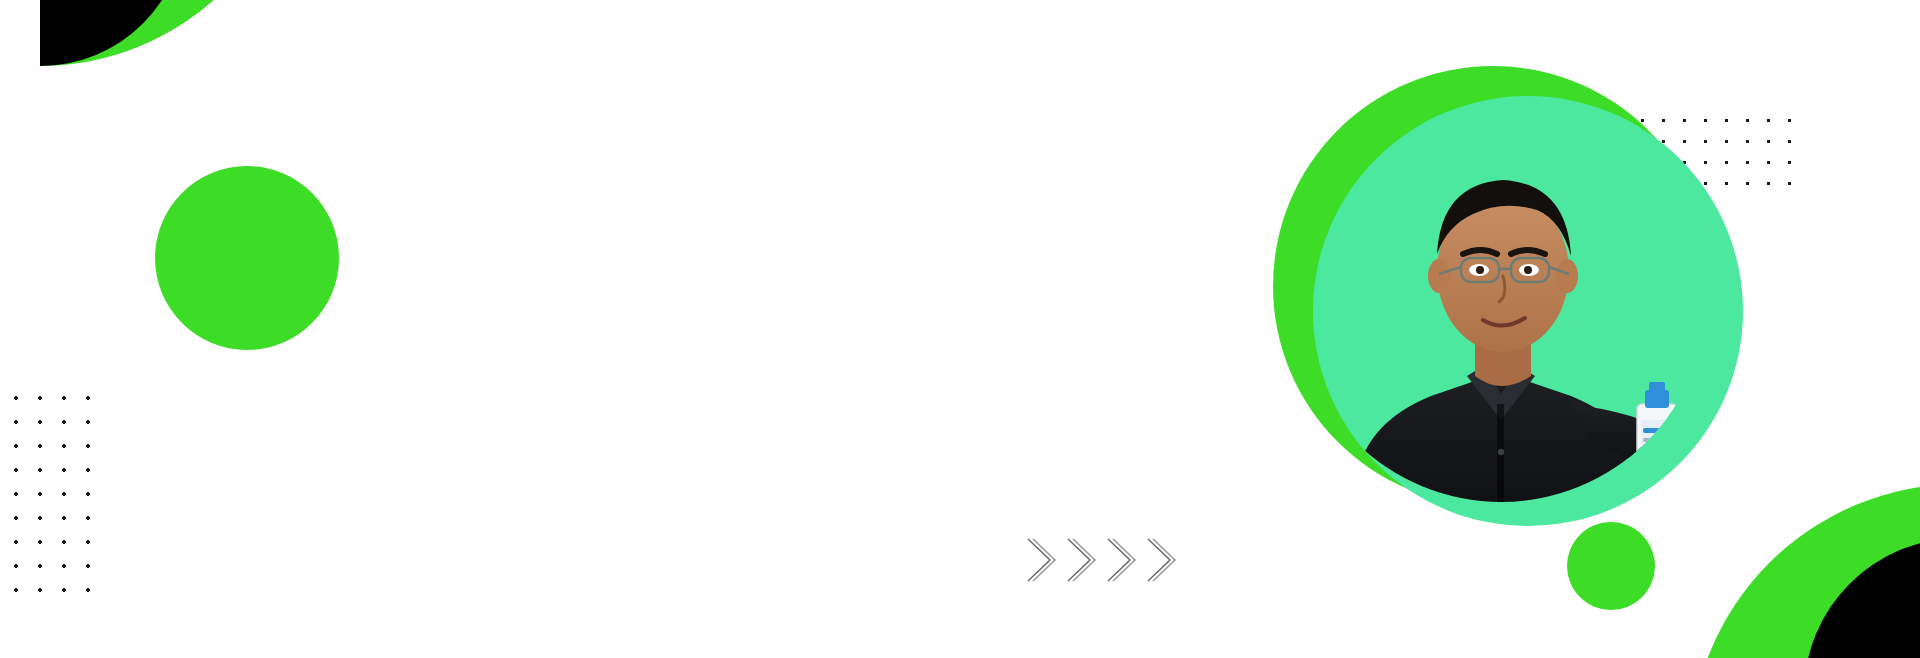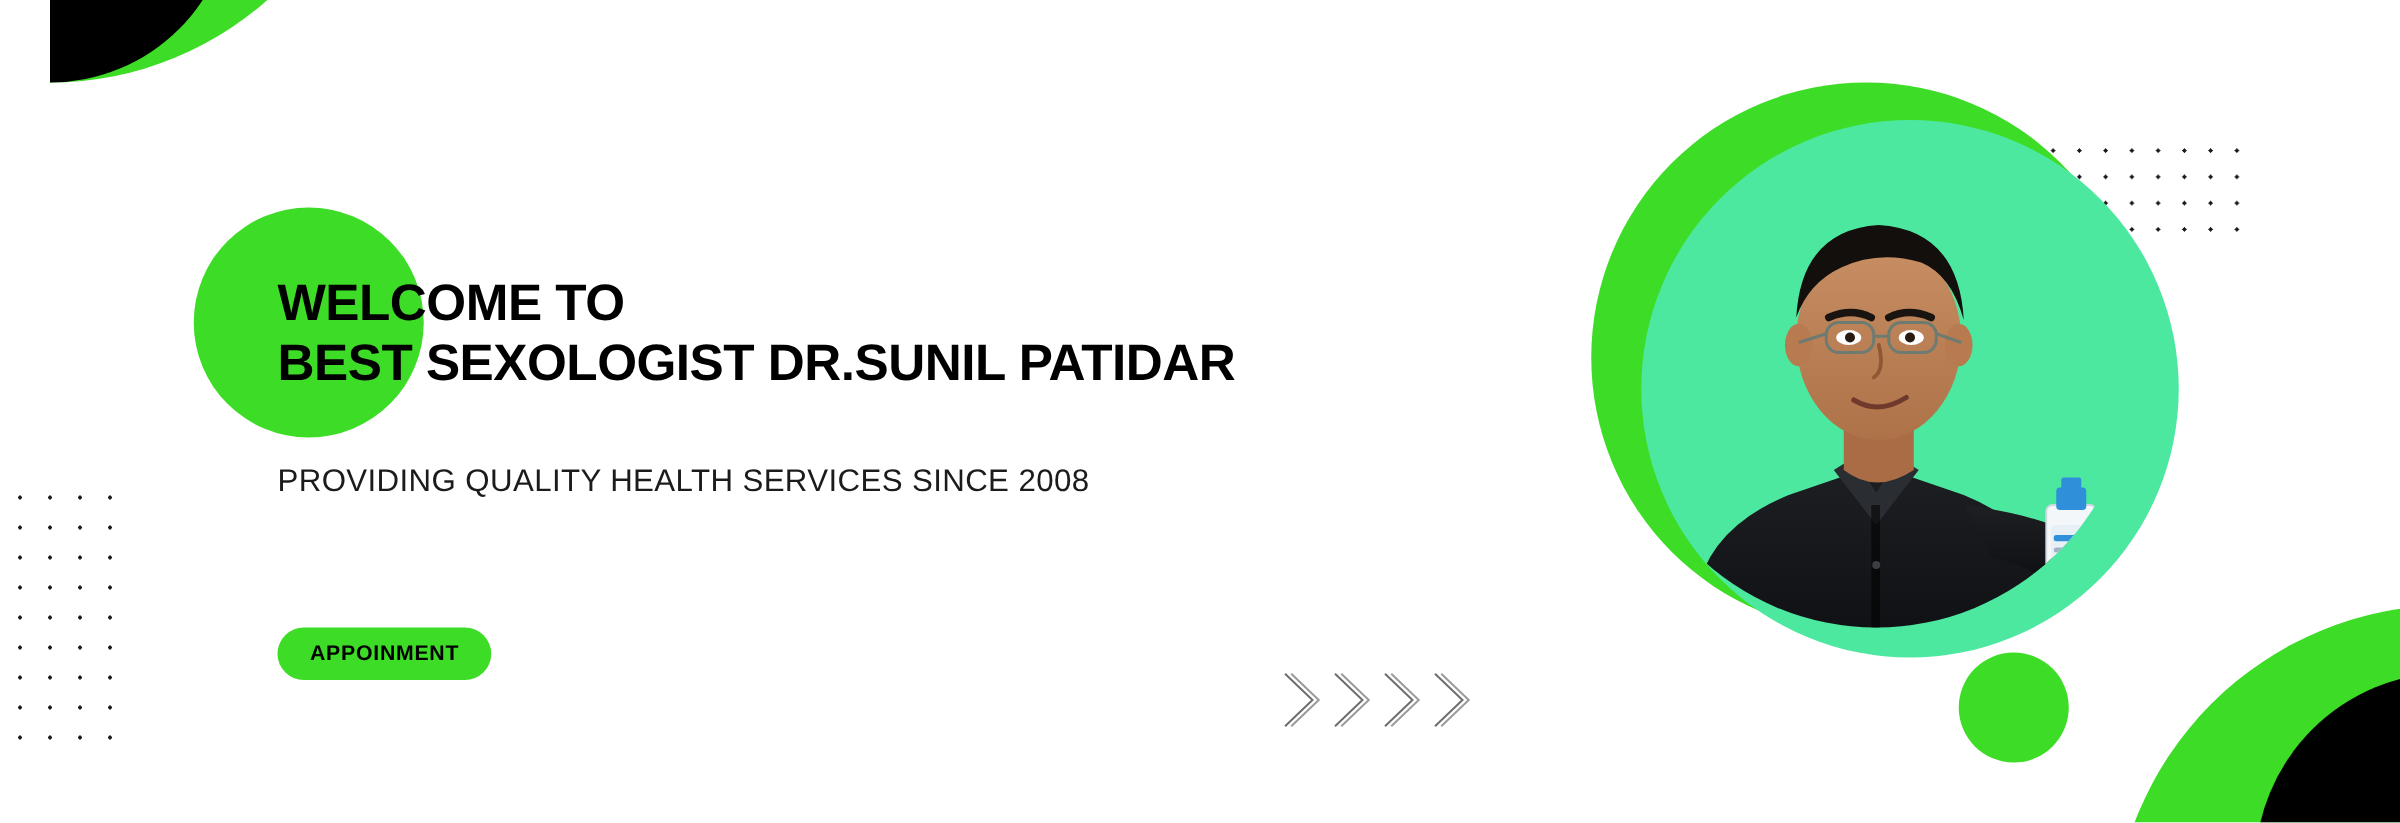--- a/index.html
+++ b/index.html
@@ -144,29 +144,21 @@
 <div class="banner">
 
   <div class="tl-green"></div>
   <div class="tl-black"></div>
 
   <div class="dots dots-left"></div>
   <div class="dots dots-right"></div>
 
   <div class="green-blob"></div>
 
-  <div class="copy">
-    <h1 class="headline">
-      <span class="l1">WELCOME TO</span>
-      <span class="l2">BEST SEXOLOGIST DR.SUNIL PATIDAR</span>
-    </h1>
-    <p class="subtitle">PROVIDING QUALITY HEALTH SERVICES SINCE 2008</p>
-  </div>
-
-  <button class="cta">APPOINMENT</button>
+
 
   <div class="chevrons">
     <svg width="36" height="50" viewBox="0 0 36 50">
       <path d="M6 4 L28 25 L6 46" fill="none" stroke="#6d6d6d" stroke-width="1.6"></path>
       <path d="M6 4 L28 25 L6 46" fill="none" stroke="#9a9a9a" stroke-width="1.6" transform="translate(5,0)"></path>
     </svg>
     <svg width="36" height="50" viewBox="0 0 36 50">
       <path d="M6 4 L28 25 L6 46" fill="none" stroke="#6d6d6d" stroke-width="1.6"></path>
       <path d="M6 4 L28 25 L6 46" fill="none" stroke="#9a9a9a" stroke-width="1.6" transform="translate(5,0)"></path>
     </svg>

